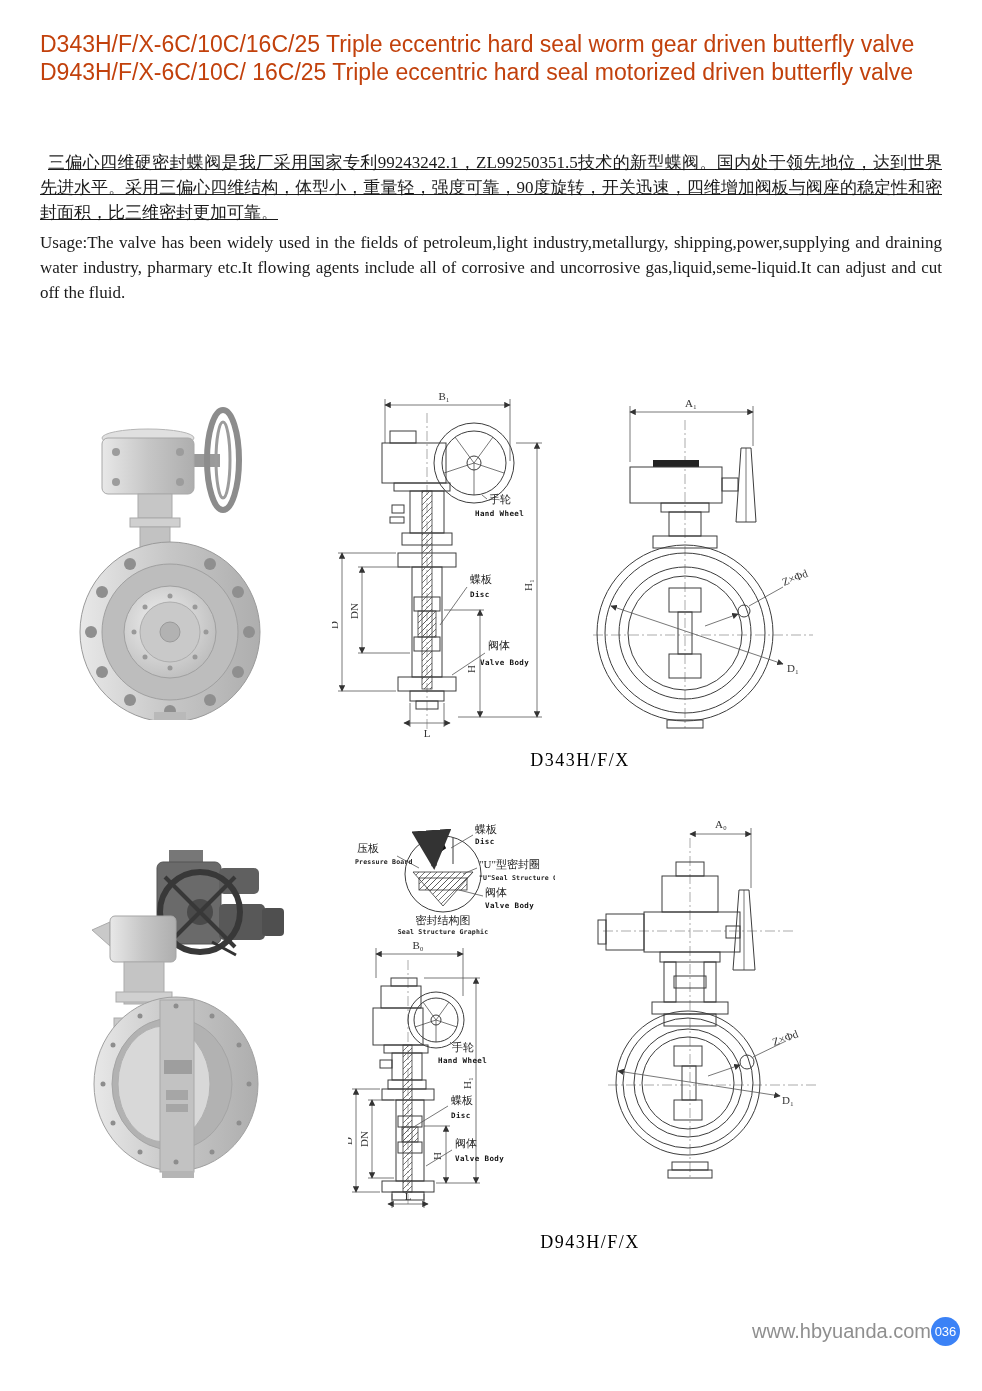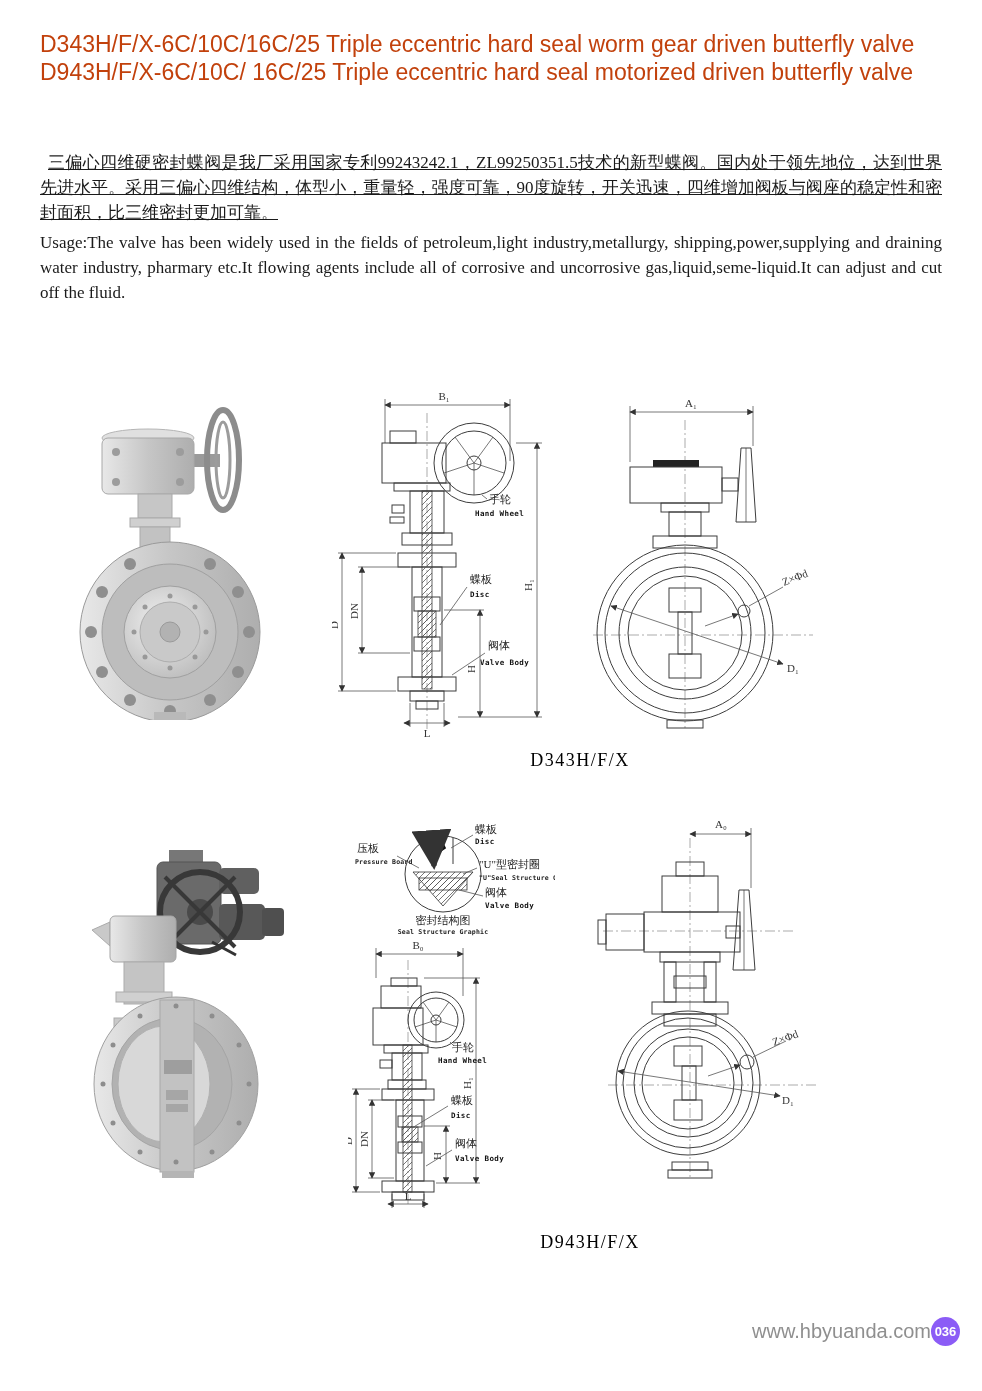--- a/index.html
+++ b/index.html
@@ -22,22 +22,22 @@
   .lnt{fill:none;stroke:#3d3d3d;stroke-width:.7;}
   .dl{fill:none;stroke:#555;stroke-width:.8;}
   .cl{fill:none;stroke:#888;stroke-width:.7;stroke-dasharray:10 3 2 3;}
   .dim{font-family:"Liberation Serif",serif;font-size:11px;fill:#333;}
   .lbl-cn{font-family:"Liberation Serif",serif;font-size:11px;fill:#222;}
   .lbl-en{font-family:"DejaVu Sans Mono",monospace;font-size:7.5px;font-weight:bold;fill:#111;letter-spacing:.4px;}
   .lbl-en2{font-family:"DejaVu Sans Mono",monospace;font-size:6.5px;font-weight:bold;fill:#222;letter-spacing:.2px;}
   
   .footer{position:absolute;right:22px;top:1317px;display:flex;align-items:center;}
   .footer-url{font-family:"Liberation Sans",sans-serif;font-size:20px;color:#8f8f8f;}
-  .badge{width:29px;height:29px;border-radius:50%;background:#8b5cf6;color:#fff;
-         font-family:"Liberation Sans",sans-serif;font-size:13px;display:flex;align-items:center;justify-content:center;font-weight:bold;}
+  .badge{width:29px;height:29px;border-radius:50%;background:#3b82f6;color:#fff;
+         font-family:"Liberation Sans",sans-serif;font-size:13px;display:flex;align-items:center;justify-content:center;}
 </style>
 </head>
 <body>
 
 <div class="page">
 
   <div class="titles">
     <div class="t-en">D343H/F/X-6C/10C/16C/25 Triple eccentric hard seal worm gear driven butterfly valve</div>
     <div class="t-en">D943H/F/X-6C/10C/ 16C/25 Triple eccentric hard seal motorized driven butterfly valve</div>
   </div>

